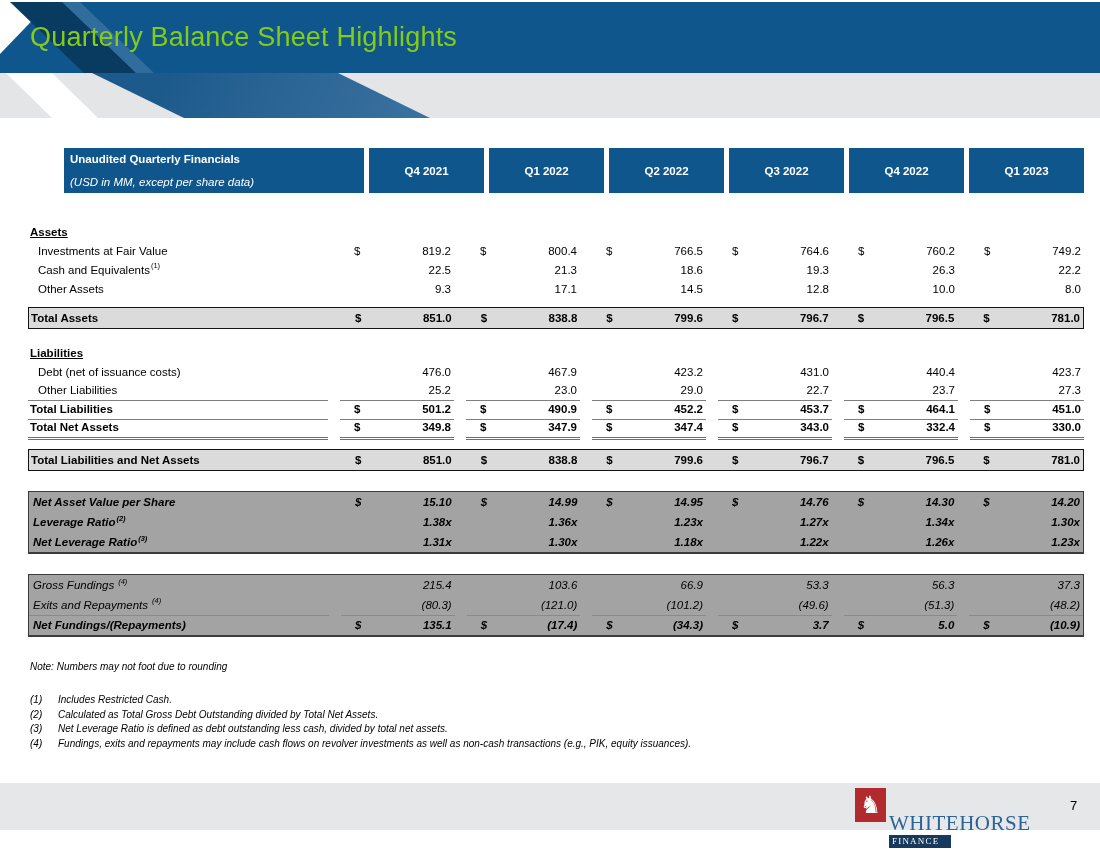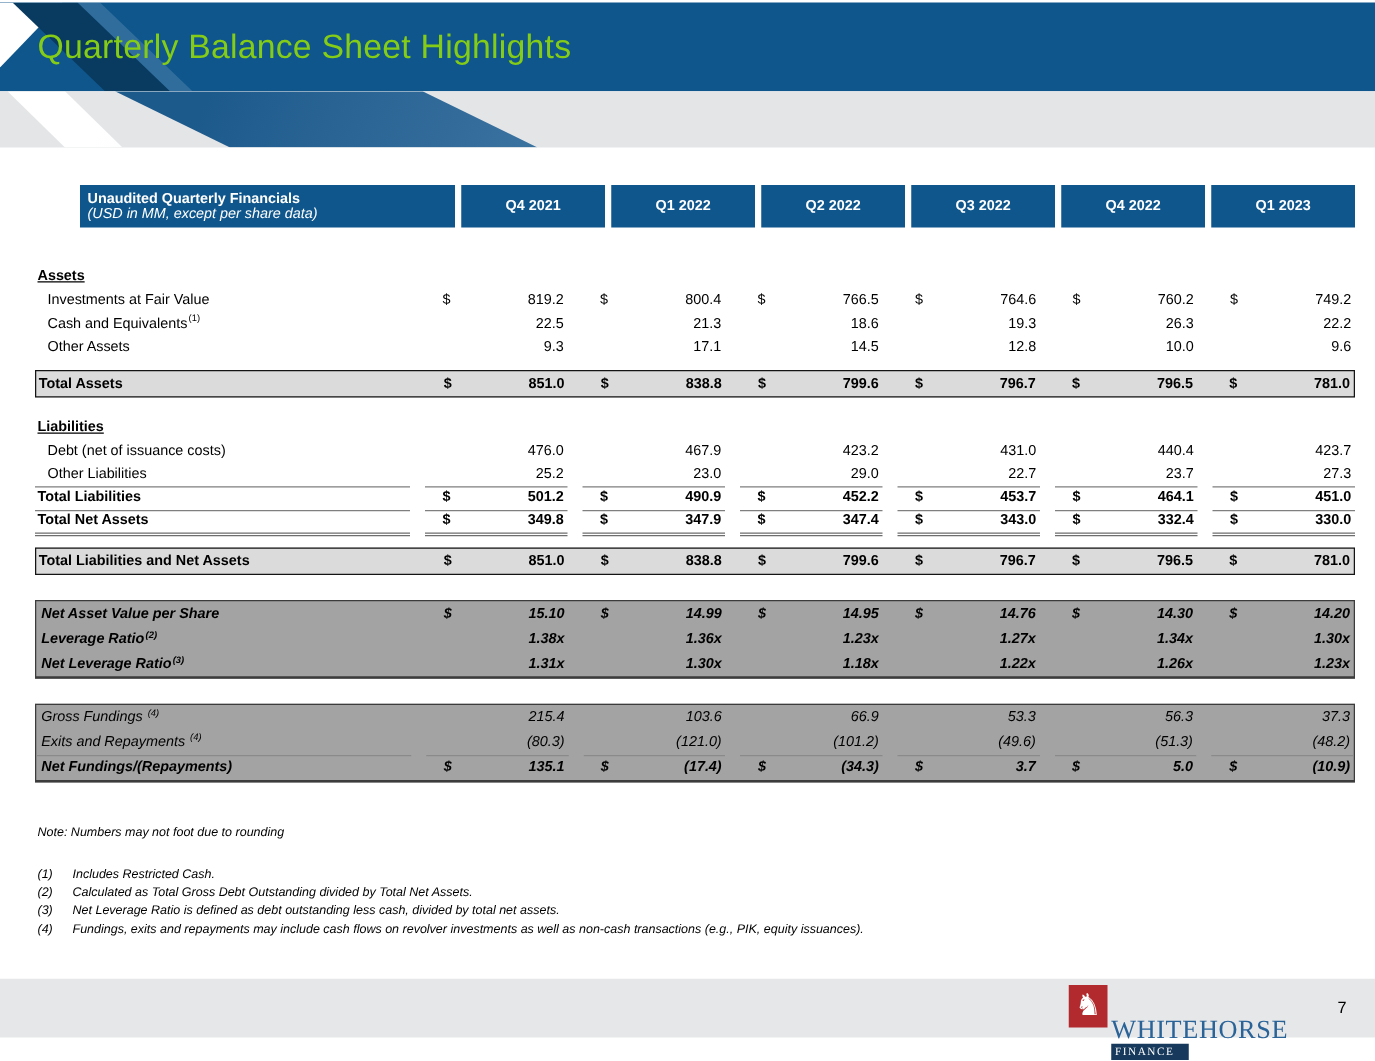--- a/index.html
+++ b/index.html
@@ -18,21 +18,21 @@
   .band{position:absolute;left:0;top:73px;width:1100px;height:45px;background:#E4E5E7;overflow:hidden;}
   .band-chevron{position:absolute;top:0;left:0;width:100%;height:100%;
      background:linear-gradient(135deg,#ffffff 10%,#C8D4E0 90%);clip-path:polygon(6px 0,52px 0,98px 45px,52px 45px);}
   .band-ribbon{position:absolute;top:0;left:0;width:100%;height:100%;
      background:linear-gradient(115deg,#1D5A8C 15%,var(--ribbon,#5E8FB8) 70%,#7FA9CC 100%);
      clip-path:polygon(92px 0,338px 0,430px 45px,184px 45px);}
 
   
   .fin-table{position:absolute;left:28px;top:148px;width:1056px;}
   .grid{display:grid;grid-template-columns:300px repeat(6,1fr);column-gap:5px;}
-  .thead{height:34px;padding-left:36px;}
+  .thead{height:45px;padding-left:36px;}
   .th-label{background:var(--blue,#0E568C);color:#fff;padding:5px 6px 5px 6px;display:flex;flex-direction:column;justify-content:space-between;}
   .th-label .l1{font-weight:bold;font-size:11.5px;}
   .th-label .l2{font-style:italic;font-size:11.5px;}
   .th-q{background:var(--blue,#0E568C);color:#fff;display:flex;align-items:center;justify-content:center;font-weight:bold;font-size:11.5px;}
 
   .rows{margin-top:29px;}
   .row{height:19px;align-items:center;font-size:11.5px;gap:12px;}
   .row .lbl{padding-left:10px;white-space:nowrap;display:flex;align-items:center;height:100%;}
   .row .cell{display:flex;align-items:center;height:100%;padding:0 3px 0 14px;}
   .cell .v{margin-left:auto;}
@@ -180,21 +180,21 @@
           <div class="cell">
             <span class="v">14.5</span>
           </div>
           <div class="cell">
             <span class="v">12.8</span>
           </div>
           <div class="cell">
             <span class="v">10.0</span>
           </div>
           <div class="cell">
-            <span class="v">9.6</span>
+            <span class="v">8.0</span>
           </div>
         </div>
         <div class="spacer" style="height: 9px;"></div>
         <div class="grid row grand">
           <div class="lbl">
             <span class="lbl-text">Total Assets</span>
           </div>
           <div class="cell">
             <span class="d">$</span>
             <span class="v">851.0</span>

